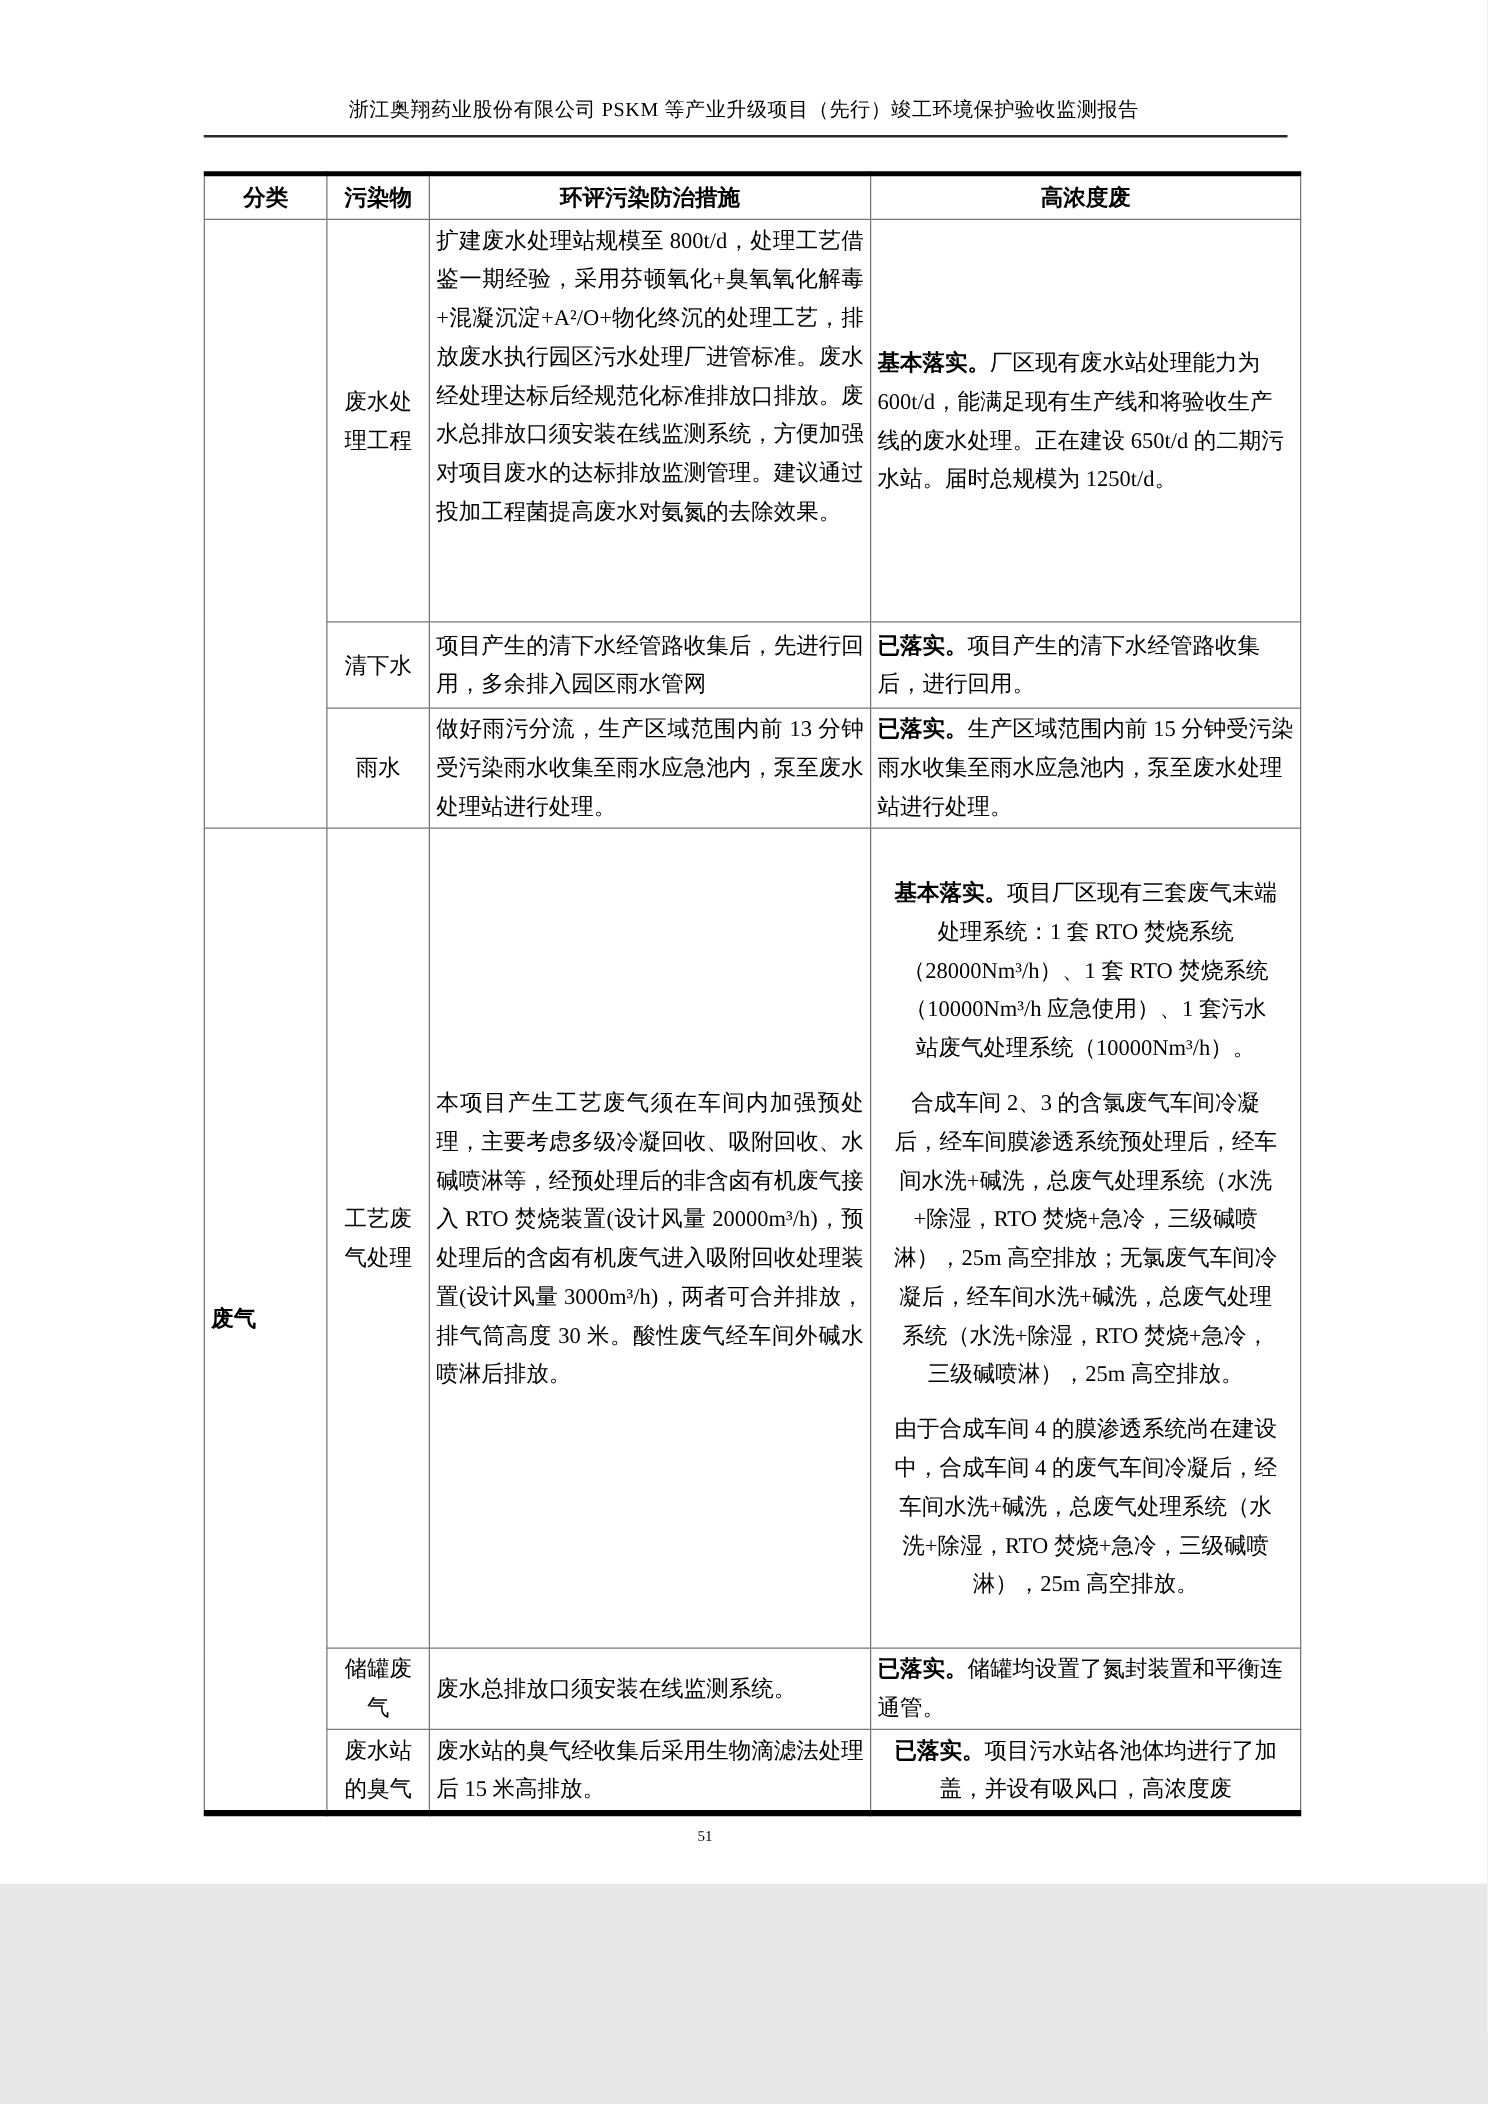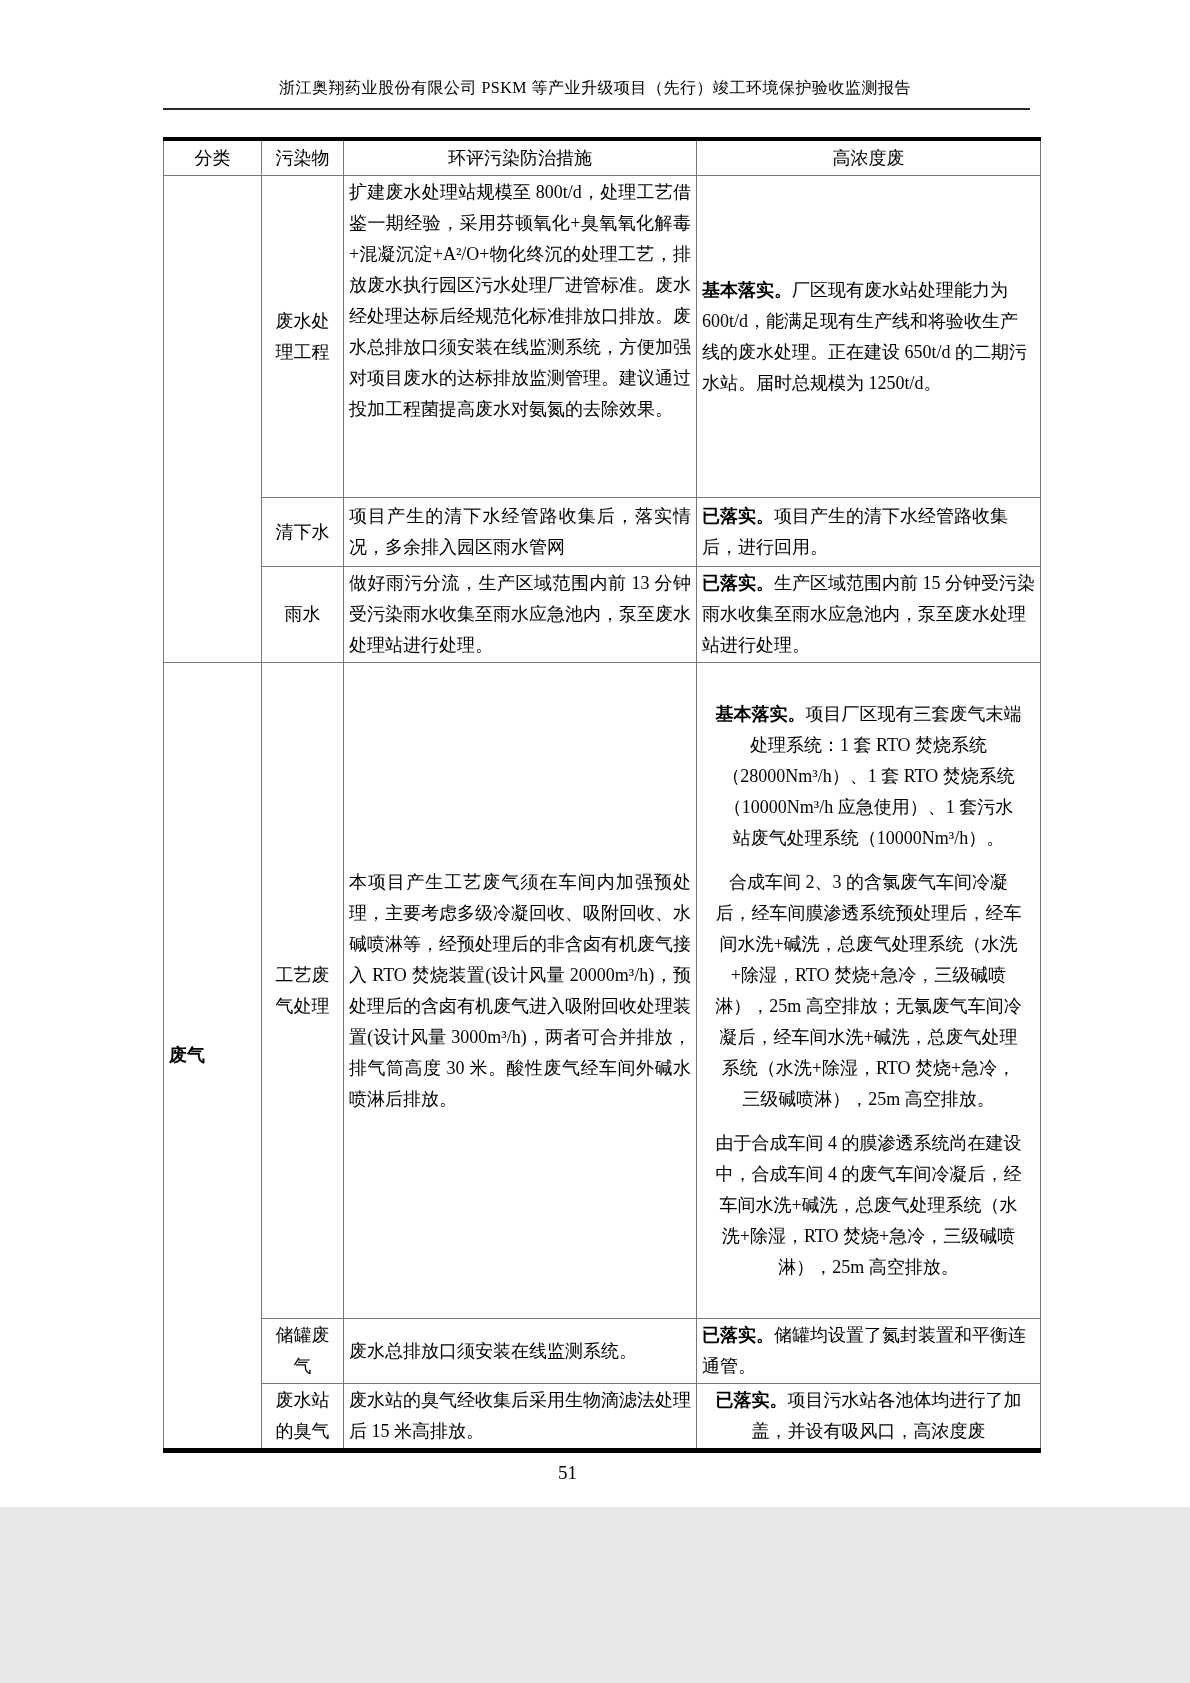--- a/index.html
+++ b/index.html
@@ -30,21 +30,21 @@
   }
   table.report th, table.report td{
     border:1px solid #777;
     font-size:18px;
     line-height:31px;
     padding:1px 5px;
     overflow:hidden;
   }
   col.c1{width:98px;} col.c2{width:82px;} col.c3{width:353px;} col.c4{width:344px;}
   thead th{
-    font-weight:normal;height:32px;
+    font-weight:bold;height:32px;
     padding:0 2px;line-height:32px;
   }
   tr.tr-r1{height:322px;} tr.tr-r2{height:69px;} tr.tr-r3{height:91px;}
   tr.tr-r4{height:656px;} tr.tr-r5{height:62px;} tr.tr-r6{height:61px;}
   td.cat{
     text-align:left;vertical-align:middle;font-weight:bold;
   }
   td.cat-gas{padding-bottom:130px;}
   td.pol{
     text-align:center;vertical-align:middle;padding:1px 2px;
@@ -56,21 +56,21 @@
   td.impl{
     vertical-align:middle;text-align:left;
   }
   td.impl-center{text-align:center;}
   .lead{font-weight:bold;}
   .impl p{margin:13px;padding:0;}
   .footer-org{
     position:absolute;left:200px;top:1549px;font-size:16px;
   }
   .footer-page{
-    position:absolute;left:558px;top:1462px;font-size:19px;
+    position:absolute;left:558px;top:1462px;font-size:12px;
   }
 </style>
 </head>
 <body>
 
 <div class="page">
 
   <div class="doc-title">浙江奥翔药业股份有限公司 PSKM 等产业升级项目（先行）竣工环境保护验收监测报告</div>
   <div class="title-rule"></div>
 
@@ -91,21 +91,21 @@
     </thead>
     <tbody>
       <tr class="tr-r1">
         <td class="cat" rowspan="3"></td>
         <td class="pol">废水处理工程</td>
         <td class="meas meas-top">扩建废水处理站规模至 800t/d，处理工艺借鉴一期经验，采用芬顿氧化+臭氧氧化解毒+混凝沉淀+A²/O+物化终沉的处理工艺，排放废水执行园区污水处理厂进管标准。废水经处理达标后经规范化标准排放口排放。废水总排放口须安装在线监测系统，方便加强对项目废水的达标排放监测管理。建议通过投加工程菌提高废水对氨氮的去除效果。</td>
         <td class="impl"><span class="lead">基本落实。</span><span>厂区现有废水站处理能力为 600t/d，能满足现有生产线和将验收生产线的废水处理。正在建设 650t/d 的二期污水站。届时总规模为 1250t/d。</span></td>
       </tr>
       <tr class="tr-r2">
         <td class="pol">清下水</td>
-        <td class="meas">项目产生的清下水经管路收集后，落实情况，多余排入园区雨水管网</td>
+        <td class="meas">项目产生的清下水经管路收集后，先进行回用，多余排入园区雨水管网</td>
         <td class="impl"><span class="lead">已落实。</span><span>项目产生的清下水经管路收集后，进行回用。</span></td>
       </tr>
       <tr class="tr-r3">
         <td class="pol">雨水</td>
         <td class="meas">做好雨污分流，生产区域范围内前 13 分钟受污染雨水收集至雨水应急池内，泵至废水处理站进行处理。</td>
         <td class="impl"><span class="lead">已落实。</span><span>生产区域范围内前 15 分钟受污染雨水收集至雨水应急池内，泵至废水处理站进行处理。</span></td>
       </tr>
       <tr class="tr-r4">
         <td class="cat cat-gas" rowspan="3">废气</td>
         <td class="pol">工艺废气处理</td>

